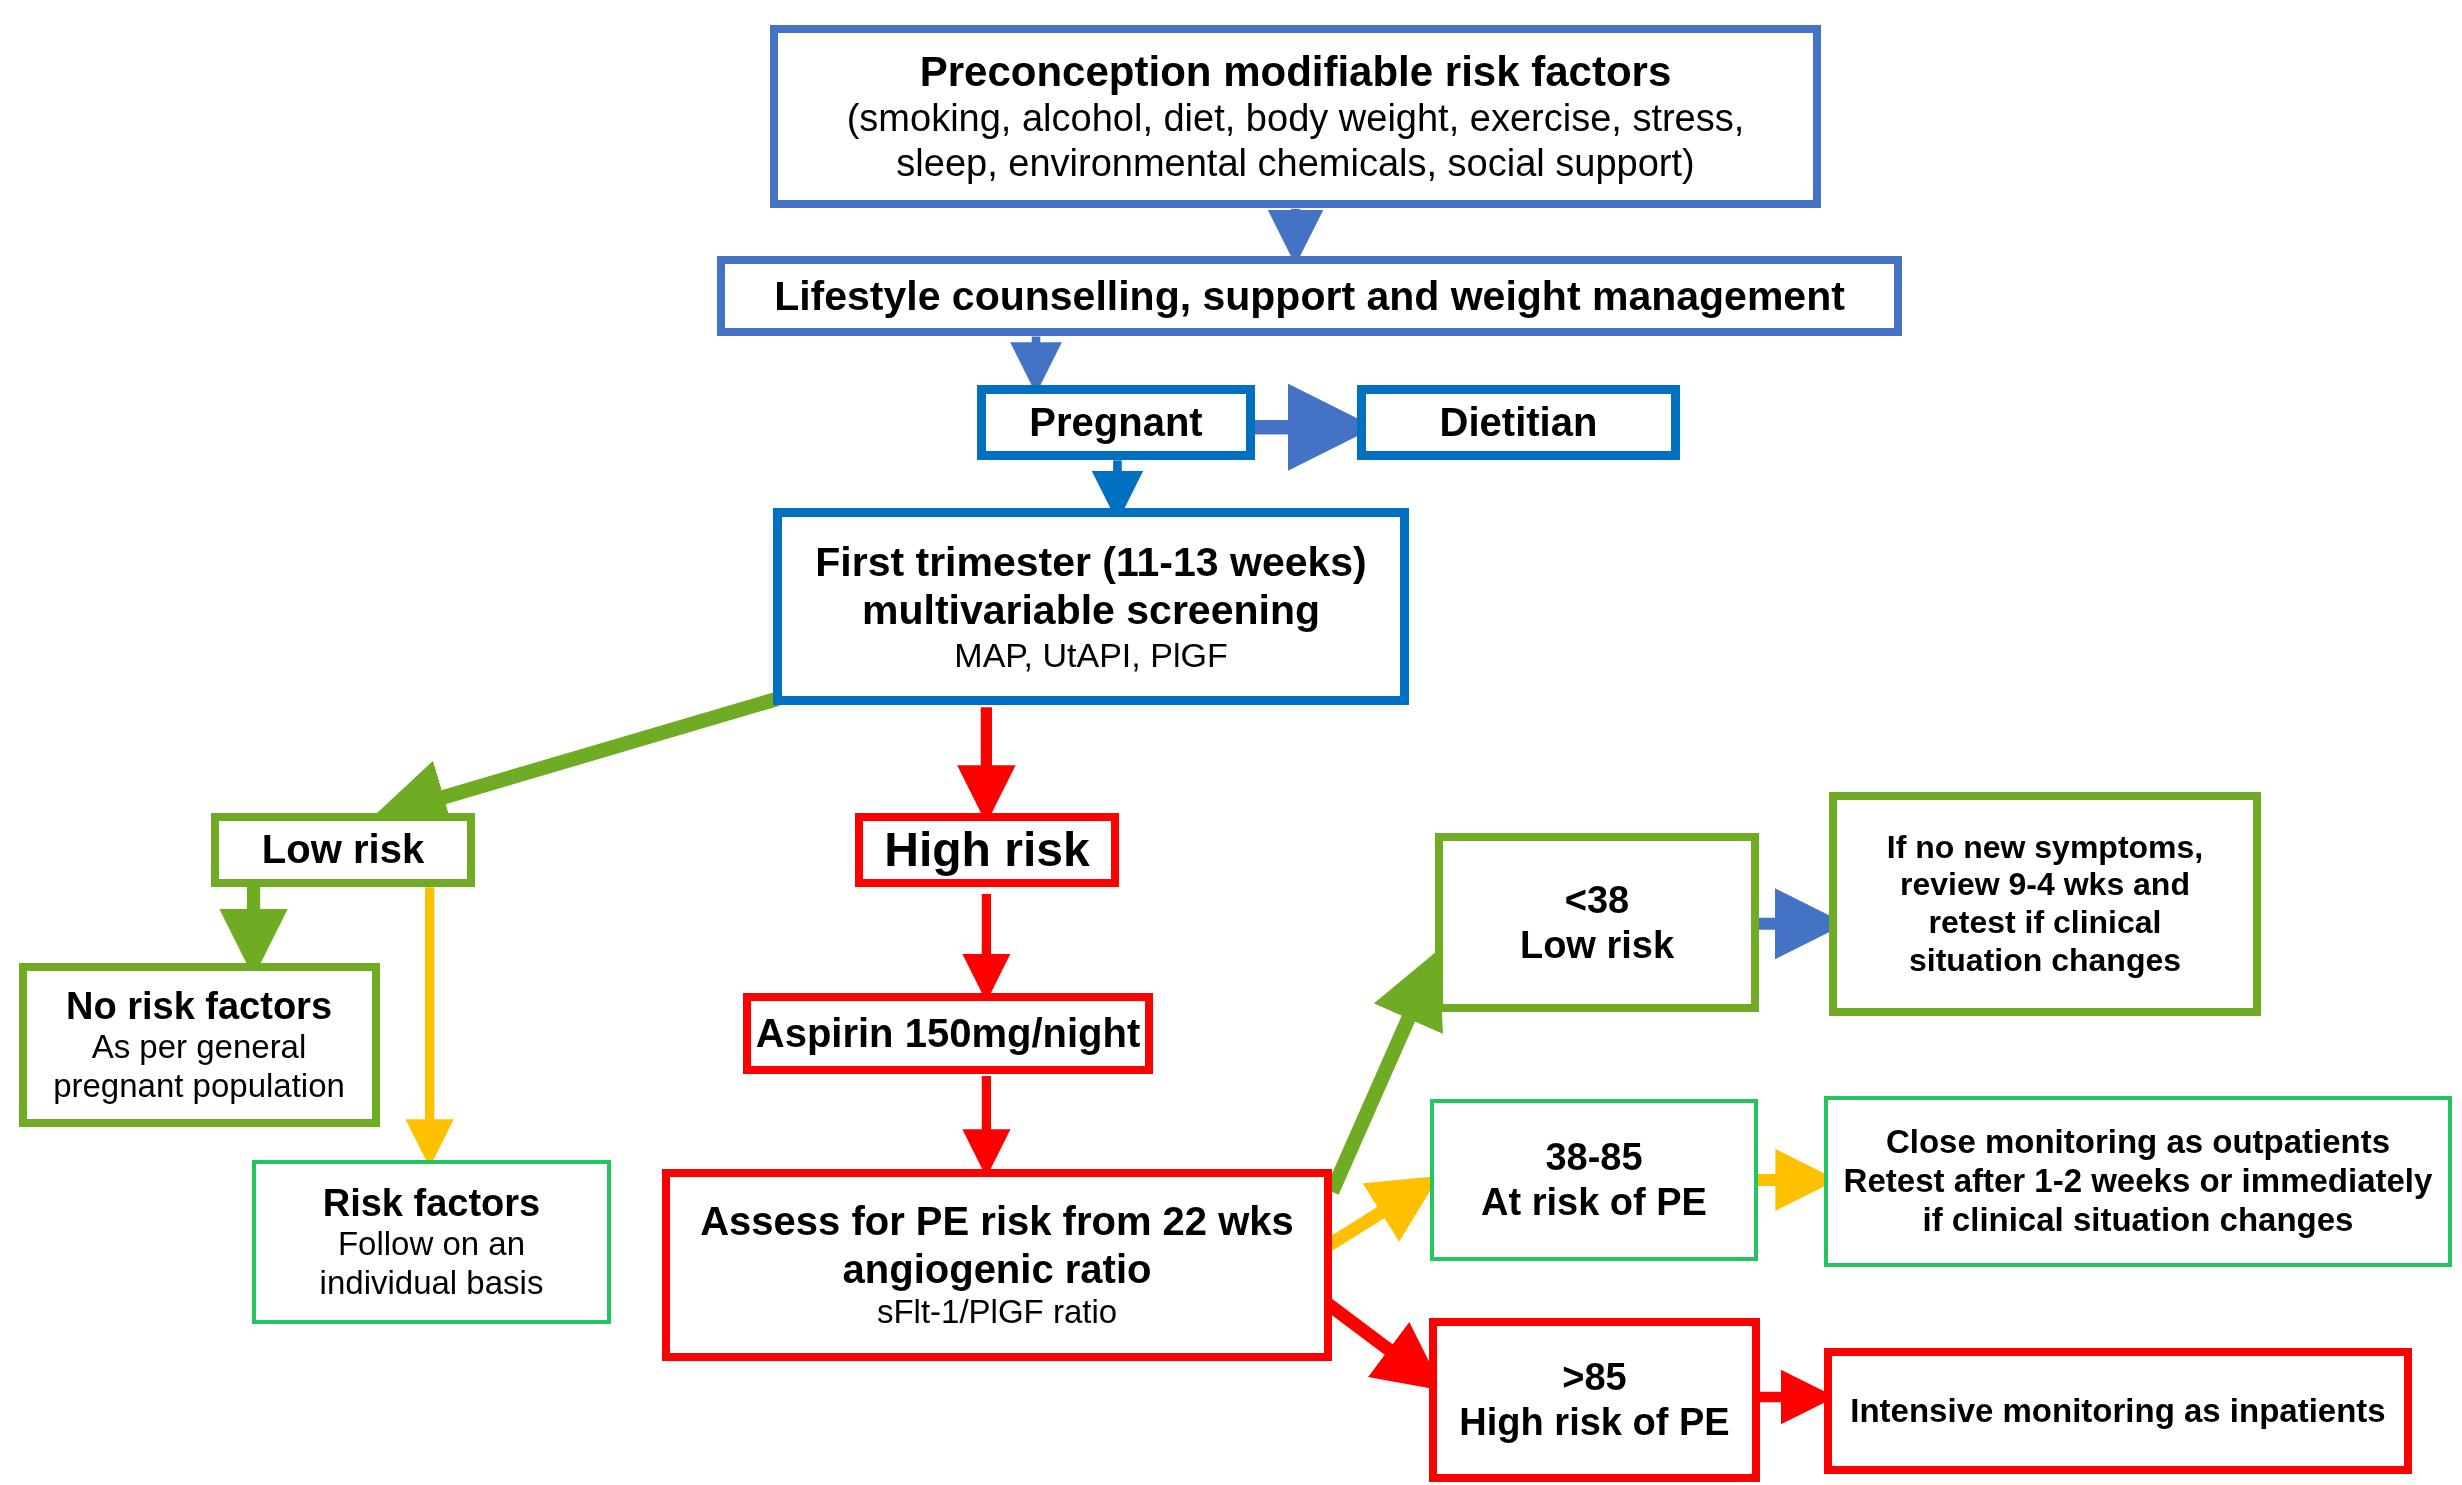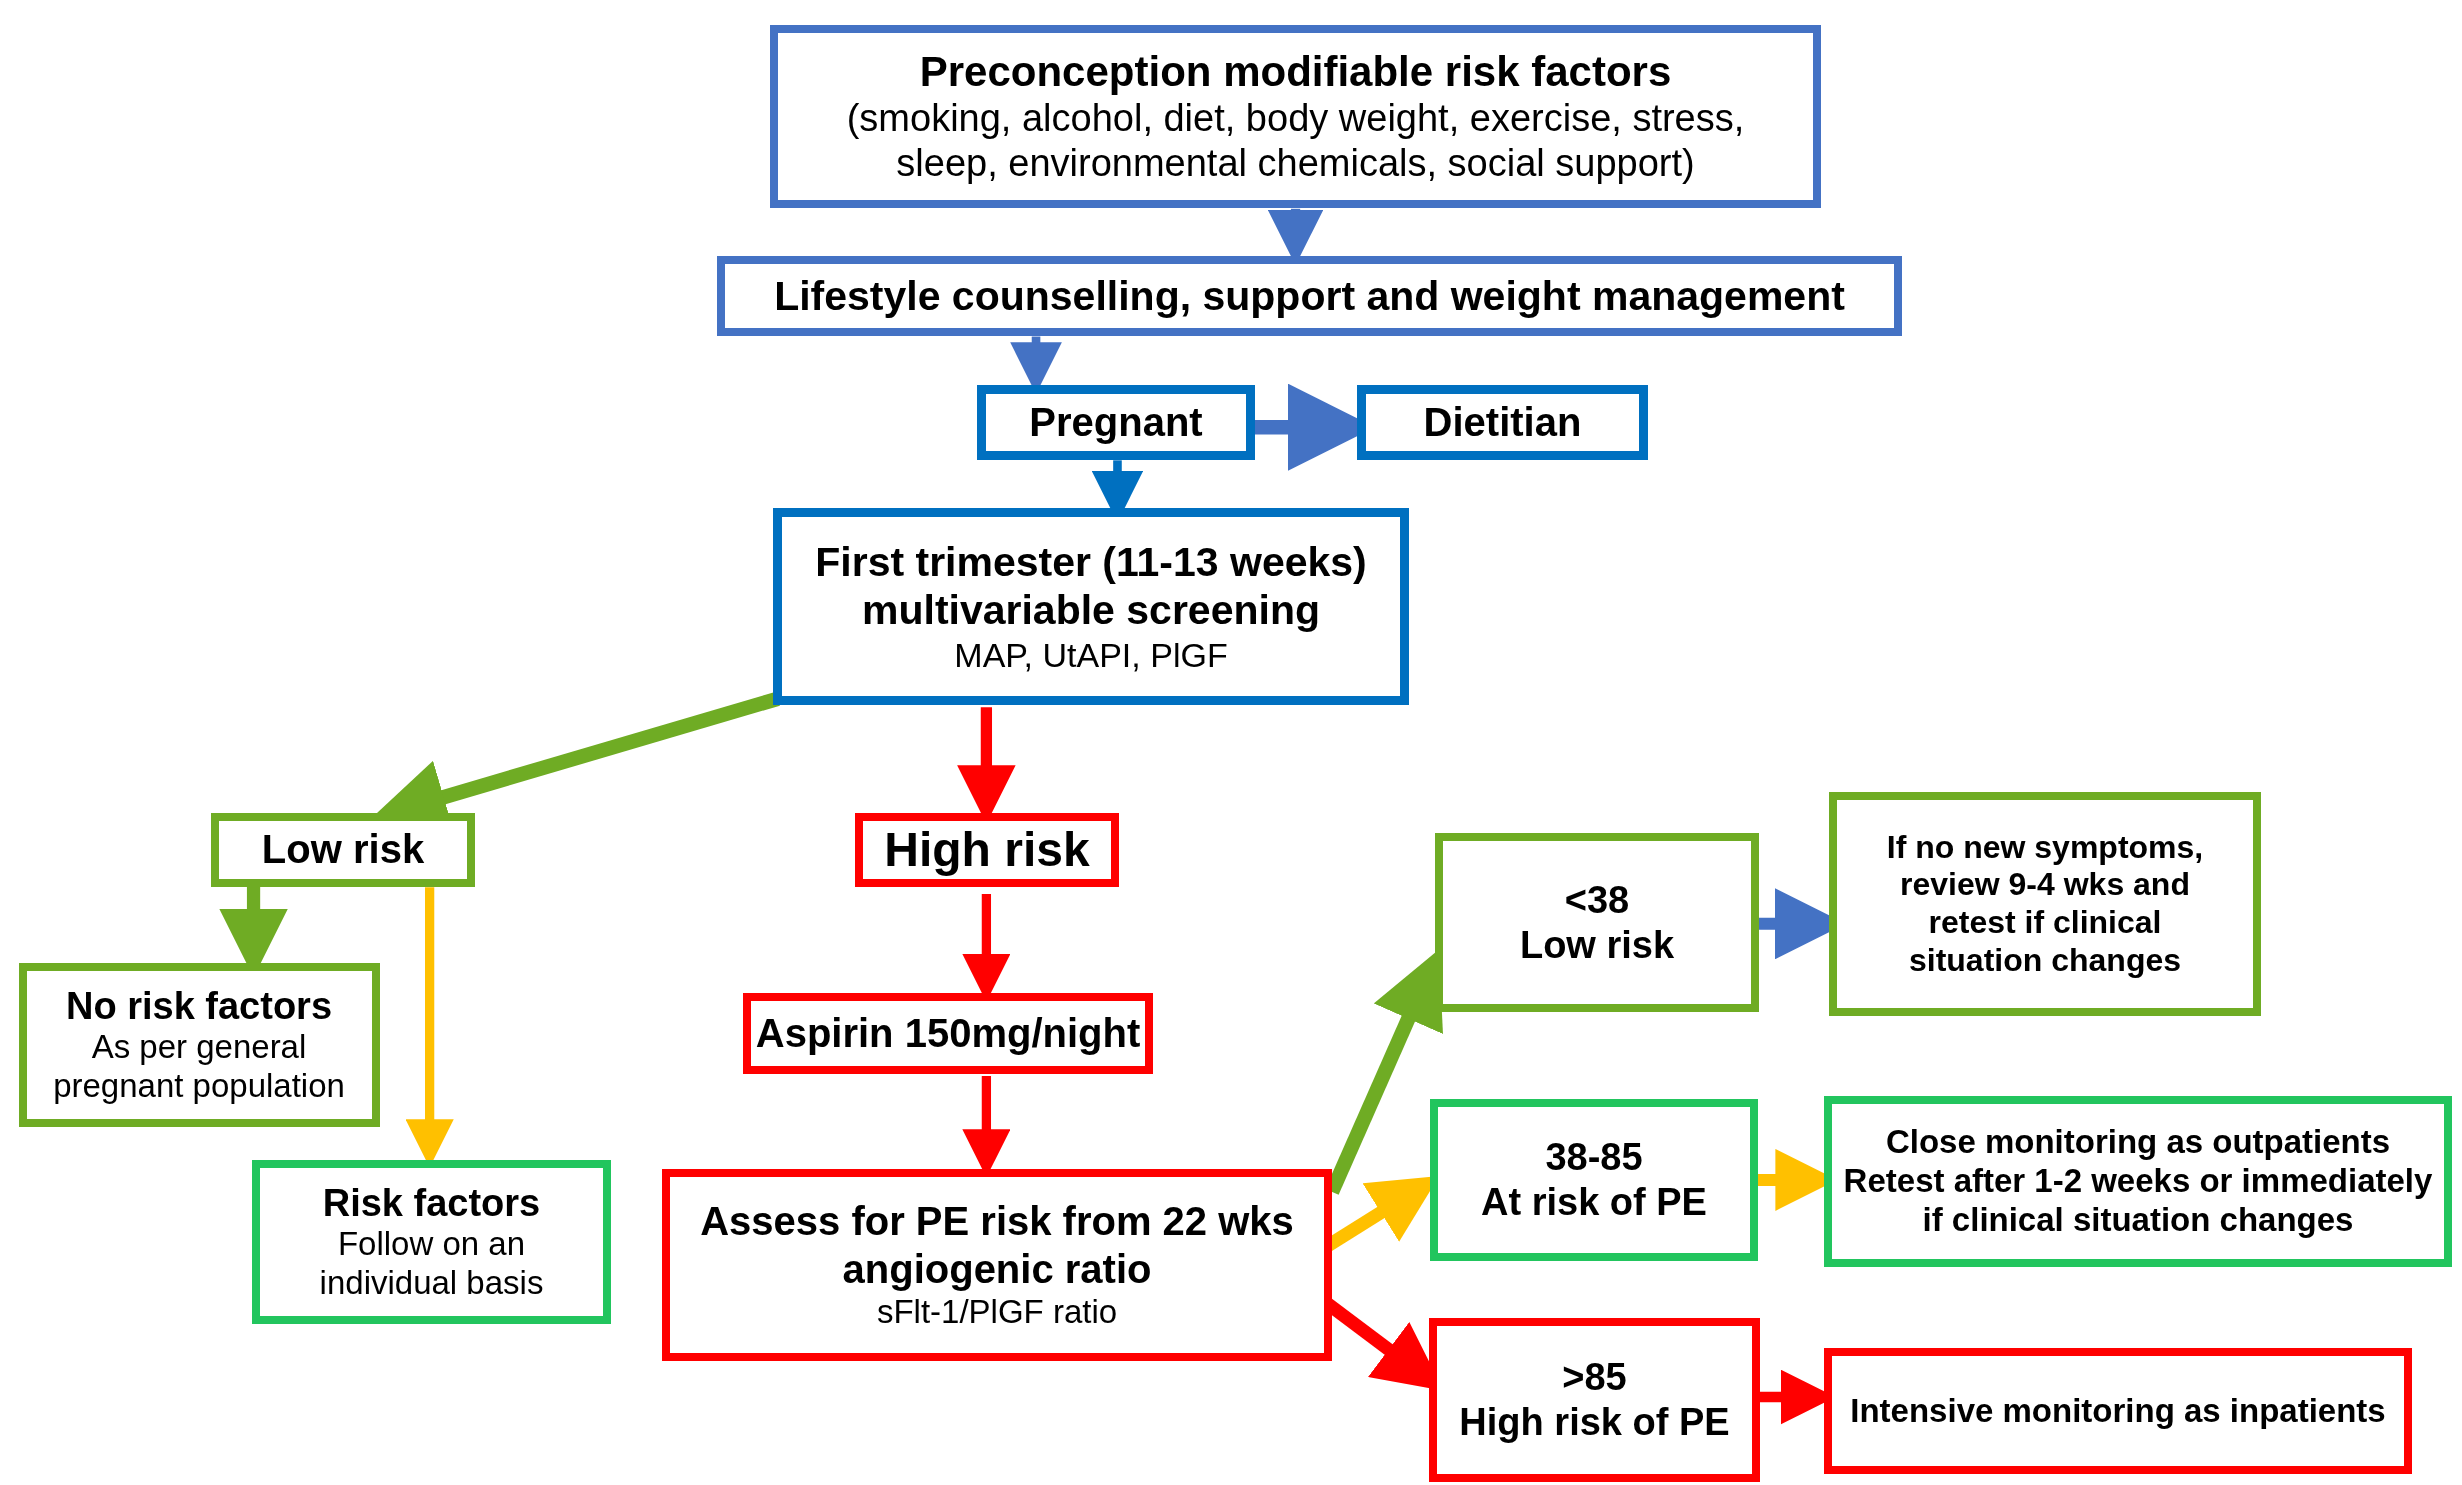--- a/index.html
+++ b/index.html
@@ -9,21 +9,21 @@
 
   .node{position:absolute;background:#ffffff;box-sizing:border-box;
         display:flex;flex-direction:column;align-items:center;justify-content:center;
         text-align:center;color:#000;line-height:1.18;z-index:3;}
   .node .ttl{font-weight:bold;}
   .node .sub{font-weight:normal;}
 
   .b-blue   {border:8px solid #4472C4;}
   .b-blue2  {border:9.3px solid #0070C0;}
   .b-green  {border:8px solid #6FAC24;}
-  .b-amber  {border:8px solid #22c55e;}
+  .b-amber  {border:4px solid #22c55e;}
   .b-red    {border:8px solid #FF0000;}
 
   .t64{font-size:42px;}
   .t58{font-size:38px;}
   .t52{font-size:34px;}
   .t50{font-size:33px;}
   .t48{font-size:32px;}
 </style>
 </head>
 <body>
@@ -89,21 +89,21 @@
   </div>
 
   <div class="node b-blue" style="left:717px;top:256px;width:1185px;height:80px;">
     <div class="ttl t62" style="font-size:41px;">Lifestyle counselling, support and weight management</div>
   </div>
 
   <div class="node b-blue2" style="left:977px;top:385px;width:278px;height:75px;">
     <div class="ttl t60" style="font-size:40px;">Pregnant</div>
   </div>
 
-  <div class="node b-blue2" style="left:1357px;top:385px;width:291px;height:75px;">
+  <div class="node b-blue2" style="left:1357px;top:385px;width:323px;height:75px;">
     <div class="ttl t60" style="font-size:40px;">Dietitian</div>
   </div>
 
   <div class="node b-blue2" style="left:773px;top:508px;width:636px;height:197px;padding:2.6px 12px;">
     <div class="ttl t62" style="font-size:41px;">First trimester (11-13 weeks)</div>
     <div class="ttl t62" style="font-size:41px;">multivariable screening</div>
     <div class="sub t52">MAP, UtAPI, PlGF</div>
   </div>
 
   <div class="node b-green" style="left:211px;top:813px;width:264px;height:74px;">

